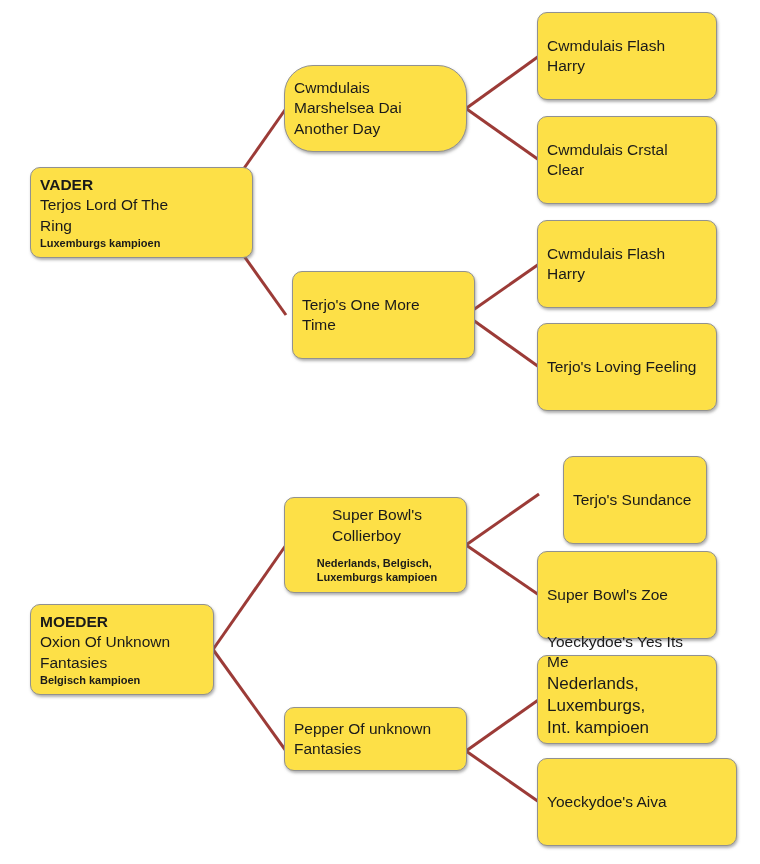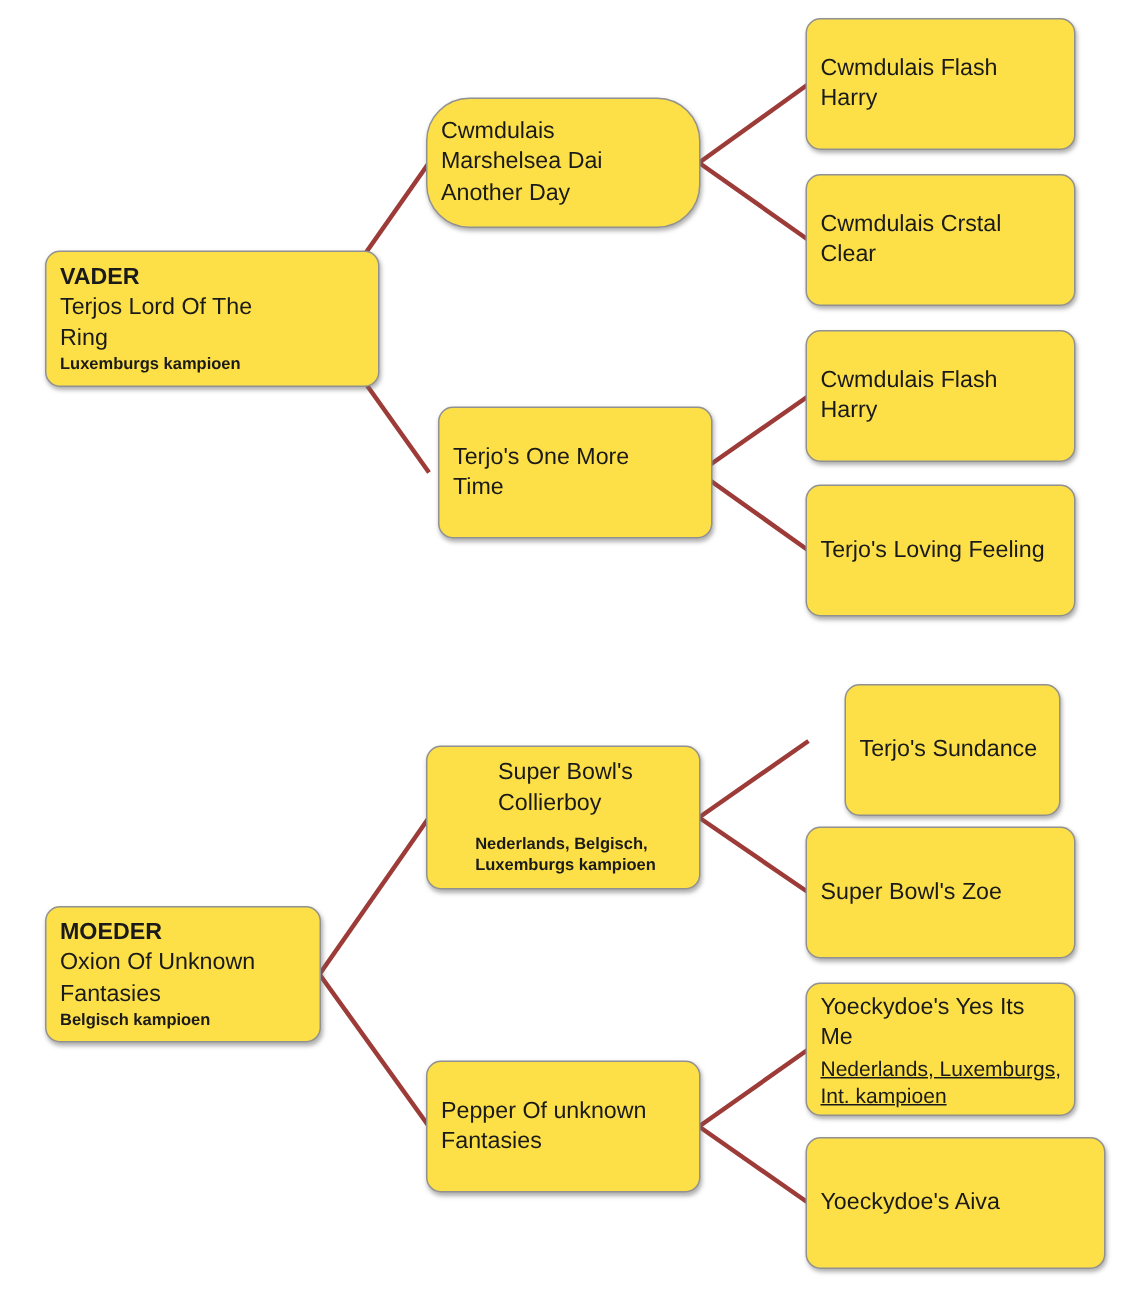--- a/index.html
+++ b/index.html
@@ -49,24 +49,23 @@
   .node .titles {
     font-weight: bold;
     font-size: 11px;
     line-height: 1.28;
     white-space: pre-line;
   }
   .node .titles.spaced {
     margin-top: 10px;
   }
   .node .subtitle {
-    font-size: 14px;
+    font-size: 17px;
     line-height: 1.3;
     white-space: pre-line;
-    text-decoration: underline;
   }
 </style>
 </head>
 <body>
 
 <div class="canvas">
 
   <svg id="edges" width="760" height="864">
       <line x1="213" y1="212.5" x2="286" y2="108.5" stroke="#9C3B37" stroke-width="3"></line>
       <line x1="213" y1="212.5" x2="286" y2="315" stroke="#9C3B37" stroke-width="3"></line>
@@ -126,21 +125,21 @@
     <span class="titles">Belgisch kampioen</span>
   </div>
 
   <div class="node" style="left:284px; top:497px; width:183px; height:96px;align-items:center;">
     <span class="name">Super Bowl's
 Collierboy</span>
     <span class="titles spaced">Nederlands, Belgisch,
 Luxemburgs kampioen</span>
   </div>
 
-  <div class="node" style="left:284px; top:707px; width:183px; height:88px;">
+  <div class="node" style="left:284px; top:707px; width:183px; height:64px;">
     <span class="name">Pepper Of unknown
 Fantasies</span>
   </div>
 
   <div class="node" style="left:537px; top:456px; width:144px; height:88px;margin-left:26px;">
     <span class="name">Terjo's Sundance</span>
   </div>
 
   <div class="node" style="left:537px; top:551px; width:180px; height:88px;">
     <span class="name">Super Bowl's Zoe</span>

